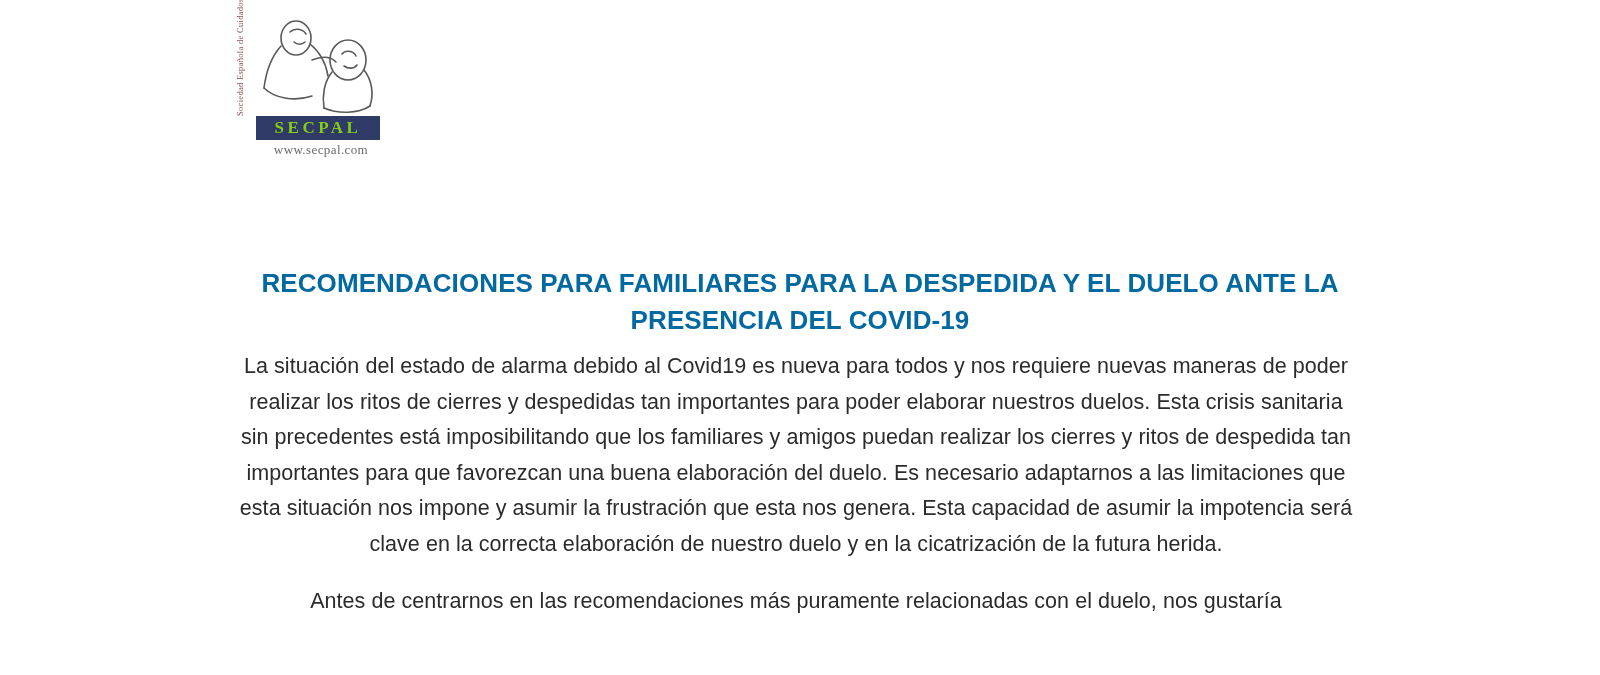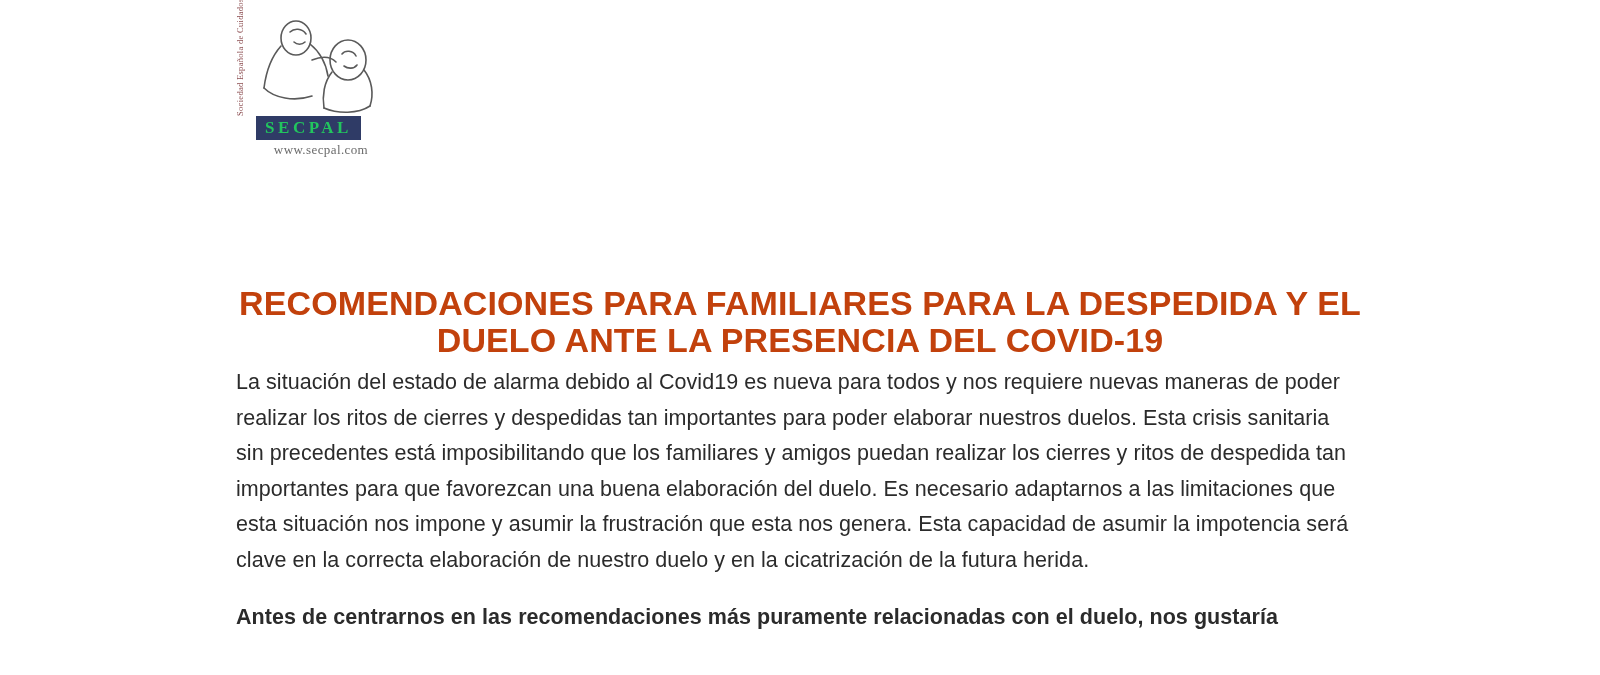--- a/index.html
+++ b/index.html
@@ -62,24 +62,24 @@
     position: absolute;
     left: 18px;
     top: 6px;
     width: 128px;
     height: 108px;
   }
   .secpal-bar {
     position: absolute;
     left: 24px;
     top: 112px;
-    width: 105px;
+    width: 124px;
     height: 24px;
     background: #2f3b66;
-    color: #22c55e;
+    color: #84cc16;
     font-family: "Liberation Serif", serif;
     font-size: 17px;
     font-weight: bold;
     letter-spacing: 3.5px;
     text-align: center;
     line-height: 24px;
   }
   .secpal-url {
     position: absolute;
     left: 24px;
@@ -89,46 +89,46 @@
     font-family: "Liberation Serif", serif;
     font-size: 13px;
     color: #6b6b6b;
     letter-spacing: 0.4px;
   }
 
   
   .doc-title {
     position: absolute;
     left: 236px;
-    top: 262px;
+    top: 248px;
     width: 1128px;
     text-align: center;
-    font-size: 34px;
+    font-size: 26px;
     font-weight: bold;
     line-height: 37px;
-    color: #c2410c;
+    color: #0369a1;
     letter-spacing: 0.1px;
   }
 
   
   .body-area {
     position: absolute;
     left: 236px;
     top: 349px;
     width: 1120px;
   }
   p.para {
-    margin: 16px 0 22px 0;
+    margin: 0 0 22px 0;
     font-size: 21.5px;
     line-height: 35.5px;
     color: #2b2b2b;
-    text-align: left;
+    text-align: center;
     letter-spacing: 0.05px;
   }
-  p.para:last-child { margin-bottom: 0; font-weight: bold; }
+  p.para:last-child { margin-bottom: 0; }
 </style>
 </head>
 <body>
 
 <div class="page">
   <div class="content">
 
     <div class="logo-block">
       <div class="logo-art">
         <div class="logo-vertical-text">Sociedad Española de Cuidados Paliativos</div>

